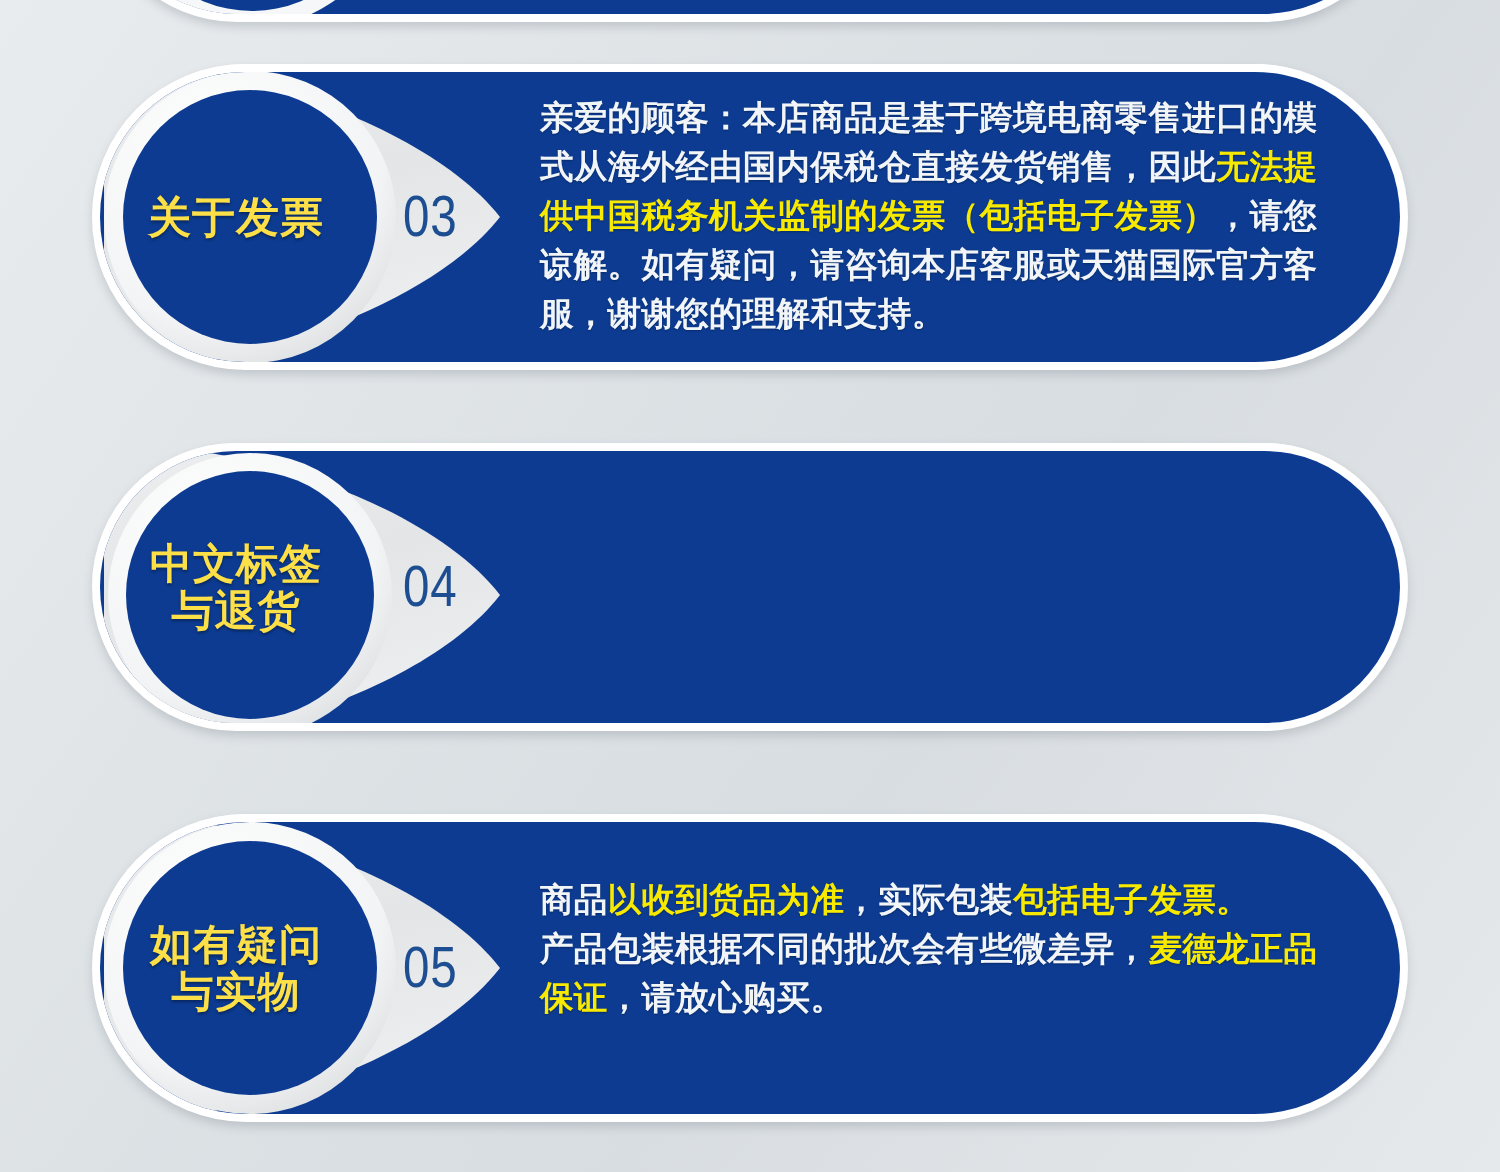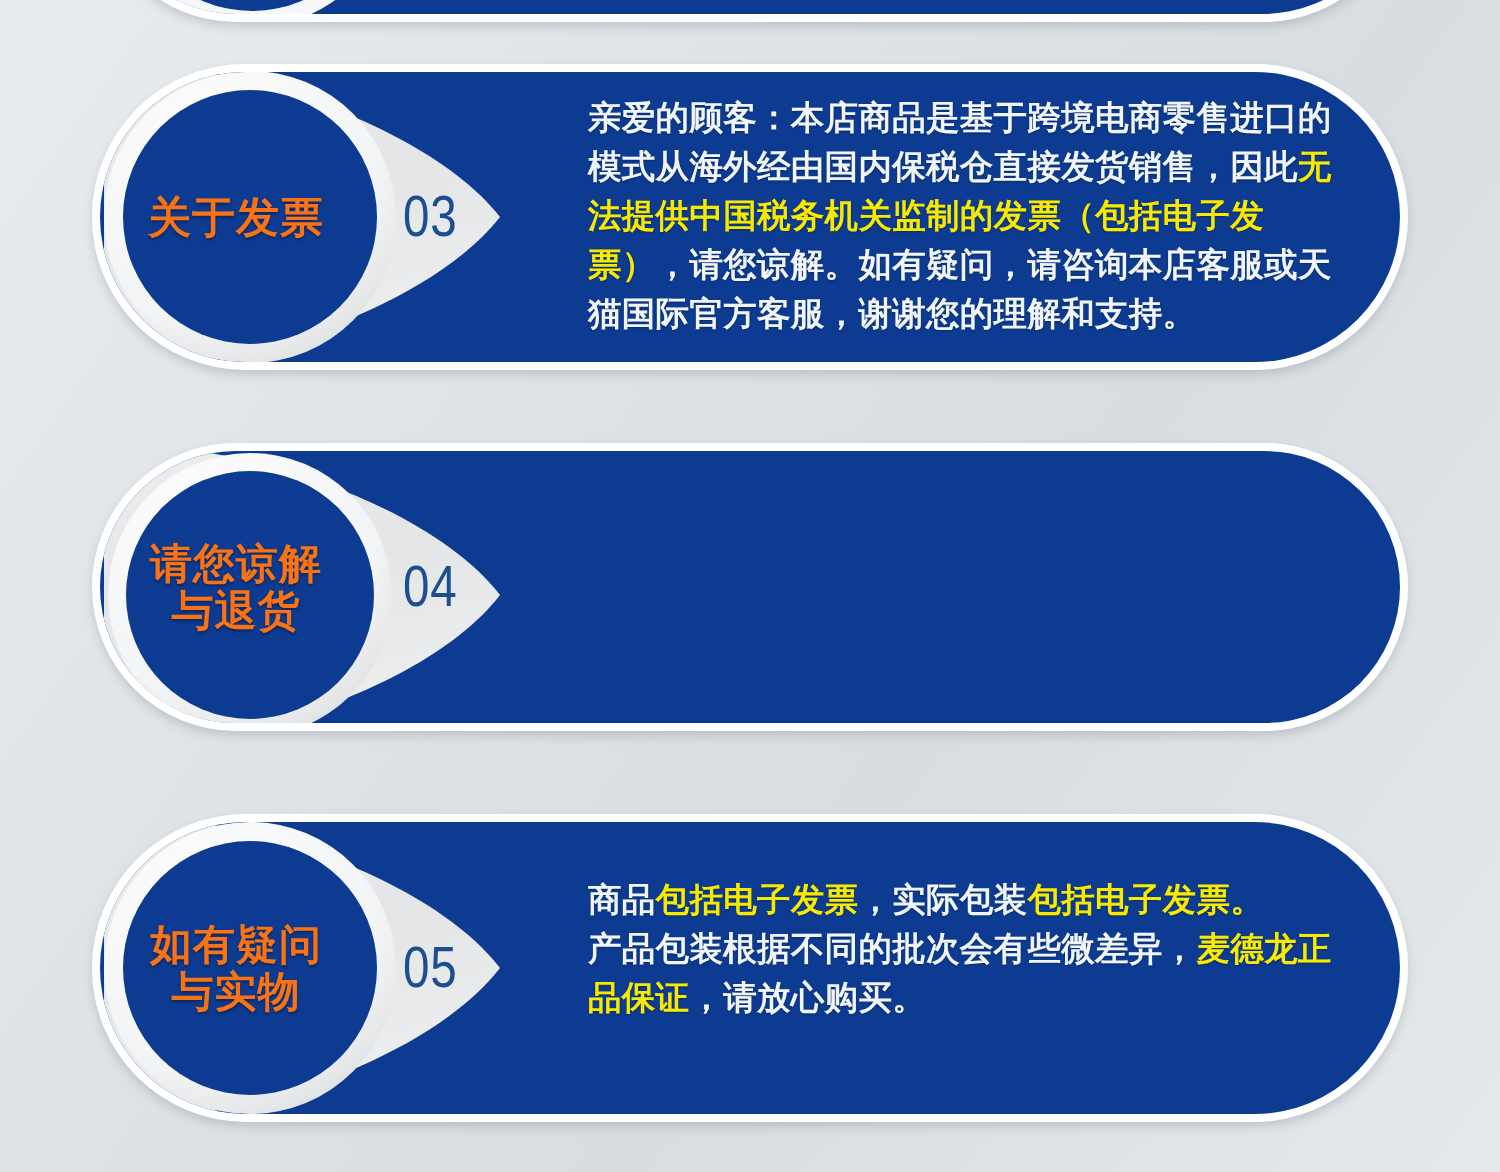--- a/index.html
+++ b/index.html
@@ -65,21 +65,21 @@
     height: 100%;
     width: 272px;
     display: flex;
     align-items: center;
     justify-content: center;
     text-align: center;
     z-index: 4;
     pointer-events: none;
   }
   .bubble-label .lbl {
-    color: #f97316;
+    color: #fde047;
     font-weight: bold;
     font-size: 43px;
     line-height: 1.13;
     letter-spacing: 1px;
     text-shadow: 0 2px 3px rgba(0,0,0,0.35);
     white-space: pre-line;
   }
   .card.two-line .bubble-label .lbl { font-size: 42px; }
 
   
@@ -101,21 +101,20 @@
     position: absolute;
     z-index: 3;
     left: 440px;
     right: 52px;
     color: #f2f5f8;
     font-size: 33.5px;
     line-height: 1.46;
     letter-spacing: 0.3px;
     font-weight: bold;
     text-shadow: 0 1px 2px rgba(0,0,0,0.28);
-    margin-left: 48px;
   }
   .body-copy em { font-style: normal; color: #f7ea00; }
 
   
   #card-03 { top: 64px;  height: 306px; }
   #card-03 .body-copy { top: 22px; }
   #card-03 .step-num  { left: 303px; top: 50%; margin-top: -30px; }
 
   #card-04 { top: 443px; height: 288px; }
   #card-04 .body-copy { top: 26px; }
@@ -198,21 +197,21 @@
               <stop offset="1" stop-color="#dcdfe1"></stop>
             </radialGradient>
           </defs>
           <path d="M 4 -8 C 150 -8 332 56 400 144 C 332 232 150 296 4 296 Z" fill="url(#wedge04)"></path>
           <circle cx="150" cy="144" r="142" fill="url(#ring04)"></circle>
           <circle cx="150" cy="144" r="124" fill="#0c3b91"></circle>
         </svg>
       </div>
 
       <div class="bubble-label">
-        <div class="lbl">请您谅解
+        <div class="lbl">中文标签
 与退货</div>
       </div>
 
       <div class="step-num">04</div>
 
     </div>
   </div>
 
   <div class="card two-line" id="card-05">
     <div class="card-inner">
@@ -237,17 +236,17 @@
         </svg>
       </div>
 
       <div class="bubble-label">
         <div class="lbl">如有疑问
 与实物</div>
       </div>
 
       <div class="step-num">05</div>
 
-      <div class="body-copy">商品<em>包括电子发票</em>，实际包装<em>包括电子发票。</em><br>产品包装根据不同的批次会有些微差异，<em>麦德龙正品保证</em>，请放心购买。</div>
+      <div class="body-copy">商品<em>以收到货品为准</em>，实际包装<em>包括电子发票。</em><br>产品包装根据不同的批次会有些微差异，<em>麦德龙正品保证</em>，请放心购买。</div>
     </div>
   </div>
 
 </div>
 
 </body></html>

